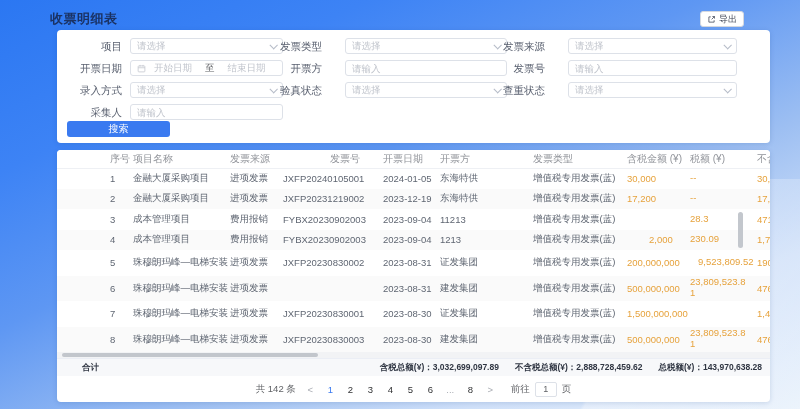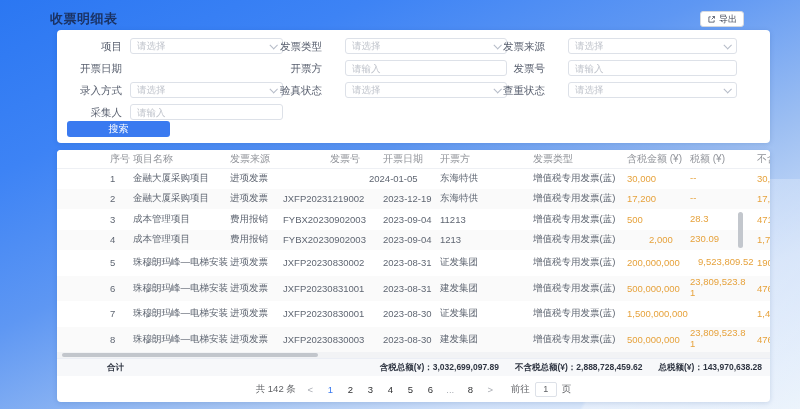--- a/index.html
+++ b/index.html
@@ -36,21 +36,21 @@
   .trow{position:absolute;left:0;width:713px;overflow:hidden;}
   .trow.alt{background:#fafafa;}
   .td{position:absolute;top:0;height:100%;display:flex;align-items:center;font-size:9.5px;color:#5f6672;white-space:nowrap;}
   .td.amount{color:#e6a23c;}
   .td.wrap{white-space:normal;word-break:break-all;line-height:1.15;}
   .vthumb{position:absolute;left:681px;top:62px;width:5px;height:36px;background:#c3c7cd;border-radius:3px;cursor:pointer;}
   .hbar{position:absolute;top:202px;left:0;width:713px;height:6px;background:#f2f3f5;}
   .hthumb{position:absolute;left:5px;top:1px;width:256px;height:4px;background:#c2c6cc;border-radius:2px;cursor:pointer;}
   .sumrow{position:absolute;top:208px;left:0;width:713px;height:18px;background:#f7f8fa;border-top:1px solid #ebeef5;
     display:flex;align-items:center;font-size:8.5px;font-weight:700;color:#2f3542;box-sizing:border-box;}
-  .sum-label{margin-left:50px;}
+  .sum-label{margin-left:25px;}
   .totals{margin-left:auto;margin-right:8px;display:flex;gap:16px;white-space:nowrap;}
   .pager{position:absolute;top:226px;left:0;width:713px;height:26px;display:flex;align-items:center;justify-content:center;
     gap:9px;font-size:9.5px;color:#606266;}
   .pg{min-width:11px;text-align:center;cursor:pointer;color:#303133;}
   .pg.arrow{color:#a8abb2;}
   .pg.dots{color:#a8abb2;cursor:default;}
   .goto-wrap{display:flex;align-items:center;gap:5px;margin-left:6px;}
   .goto-input{width:20px;height:13px;border:1px solid #dde1e8;border-radius:2px;text-align:center;font-size:9px;color:#606266;outline:none;padding:0;}
 </style>
 </head>
@@ -84,20 +84,31 @@
       <div class="f-input" style="left: 288px; top: 8px; width: 162px;">
         <span>请选择</span>
         <span class="chevron"></span>
       </div>
       <div class="f-label" style="left: 423px; top: 8px; width: 65px;">发票来源</div>
       <div class="f-input" style="left: 511px; top: 8px; width: 169px;">
         <span>请选择</span>
         <span class="chevron"></span>
       </div>
       <div class="f-label" style="left: 0px; top: 30px; width: 65px;">开票日期</div>
+      <div class="f-input rng" style="left: 73px; top: 30px; width: 153px;">
+        <span class="cal" style="display:flex;">
+          <svg width="9" height="9" viewBox="0 0 12 12">
+            <rect x="1.5" y="2.5" width="9" height="8" rx="1" fill="none" stroke="#c0c4cc"></rect>
+            <path d="M1.5 5 h9 M4 1.2 v2.2 M8 1.2 v2.2" stroke="#c0c4cc" fill="none"></path>
+          </svg>
+        </span>
+        <span class="ph">开始日期</span>
+        <span class="sep">至</span>
+        <span class="ph">结束日期</span>
+      </div>
       <div class="f-label" style="left: 200px; top: 30px; width: 65px;">开票方</div>
       <div class="f-input" style="left: 288px; top: 30px; width: 162px;">
         <input placeholder="请输入" style="">
       </div>
       <div class="f-label" style="left: 423px; top: 30px; width: 65px;">发票号</div>
       <div class="f-input" style="left: 511px; top: 30px; width: 169px;">
         <input placeholder="请输入" style="">
       </div>
       <div class="f-label" style="left: 0px; top: 52px; width: 65px;">录入方式</div>
       <div class="f-input" style="left: 73px; top: 52px; width: 153px;">
@@ -131,22 +142,23 @@
         <div class="th" style="left: 476px; width: 94px;">发票类型</div>
         <div class="th" style="left: 570px; width: 66px;">含税金额 (¥)</div>
         <div class="th" style="left: 633px; width: 58px;">税额 (¥)</div>
         <div class="th" style="left: 700px; width: 70px;">不含税金额 (¥)</div>
       </div>
     <div id="tbody">
         <div class="trow" style="top: 18px; height: 20.5px;">
           <div class="td" style="left: 53px; width: 22px;">1</div>
           <div class="td" style="left: 76px; width: 96px;">金融大厦采购项目</div>
           <div class="td" style="left: 173px; width: 52px;">进项发票</div>
-          <div class="td" style="left: 273px; width: 50px;"></div>
-          <div class="td" style="left: 312px; width: 58px;">2024-01-05</div>
+          <div class="td" style="left: 226px; width: 102px;">JXFP20240105001</div>
+          <div class="td" style="left: 273px; width: 50px;"></div>
+          <div class="td" style="left: 326px; width: 58px;">2024-01-05</div>
           <div class="td" style="left: 383px; width: 92px;">东海特供</div>
           <div class="td" style="left: 476px; width: 94px;">增值税专用发票(蓝)</div>
           <div class="td amount" style="left: 570px; width: 66px;">30,000</div>
           <div class="td amount wrap" style="left: 633px; width: 58px;">--</div>
           <div class="td amount" style="left: 700px; width: 70px;">30,000</div>
         </div>
         <div class="trow alt" style="top: 38.5px; height: 20.5px;">
           <div class="td" style="left: 53px; width: 22px;">2</div>
           <div class="td" style="left: 76px; width: 96px;">金融大厦采购项目</div>
           <div class="td" style="left: 173px; width: 52px;">进项发票</div>
@@ -161,21 +173,20 @@
         </div>
         <div class="trow" style="top: 59px; height: 20.5px;">
           <div class="td" style="left: 53px; width: 22px;">3</div>
           <div class="td" style="left: 76px; width: 96px;">成本管理项目</div>
           <div class="td" style="left: 173px; width: 52px;">费用报销</div>
           <div class="td" style="left: 226px; width: 102px;">FYBX20230902003</div>
           <div class="td" style="left: 273px; width: 50px;"></div>
           <div class="td" style="left: 326px; width: 58px;">2023-09-04</div>
           <div class="td" style="left: 383px; width: 92px;">11213</div>
           <div class="td" style="left: 476px; width: 94px;">增值税专用发票(蓝)</div>
-          <div class="td amount" style="left: 570px; width: 66px;">500</div>
           <div class="td amount wrap" style="left: 633px; width: 58px;">28.3</div>
           <div class="td amount" style="left: 700px; width: 70px;">471.7</div>
         </div>
         <div class="trow alt" style="top: 79.5px; height: 20.5px;">
           <div class="td" style="left: 53px; width: 22px;">4</div>
           <div class="td" style="left: 76px; width: 96px;">成本管理项目</div>
           <div class="td" style="left: 173px; width: 52px;">费用报销</div>
           <div class="td" style="left: 226px; width: 102px;">FYBX20230902003</div>
           <div class="td" style="left: 273px; width: 50px;"></div>
           <div class="td" style="left: 326px; width: 58px;">2023-09-04</div>
@@ -195,21 +206,20 @@
           <div class="td" style="left: 383px; width: 92px;">证发集团</div>
           <div class="td" style="left: 476px; width: 94px;">增值税专用发票(蓝)</div>
           <div class="td amount" style="left: 570px; width: 66px;">200,000,000</div>
           <div class="td amount wrap" style="left: 633px; width: 58px; margin-left: 8px;">9,523,809.52</div>
           <div class="td amount" style="left: 700px; width: 70px;">190,476,190.48</div>
         </div>
         <div class="trow alt" style="top: 125.5px; height: 25.5px;">
           <div class="td" style="left: 53px; width: 22px;">6</div>
           <div class="td" style="left: 76px; width: 96px;">珠穆朗玛峰—电梯安装</div>
           <div class="td" style="left: 173px; width: 52px;">进项发票</div>
-          <div class="td" style="left: 226px; width: 102px;">JXFP20230831001</div>
           <div class="td" style="left: 273px; width: 50px;"></div>
           <div class="td" style="left: 326px; width: 58px;">2023-08-31</div>
           <div class="td" style="left: 383px; width: 92px;">建发集团</div>
           <div class="td" style="left: 476px; width: 94px;">增值税专用发票(蓝)</div>
           <div class="td amount" style="left: 570px; width: 66px;">500,000,000</div>
           <div class="td amount wrap" style="left: 633px; width: 58px;">23,809,523.81</div>
           <div class="td amount" style="left: 700px; width: 70px;">476,190,476.19</div>
         </div>
         <div class="trow" style="top: 151px; height: 25.5px;">
           <div class="td" style="left: 53px; width: 22px;">7</div>

